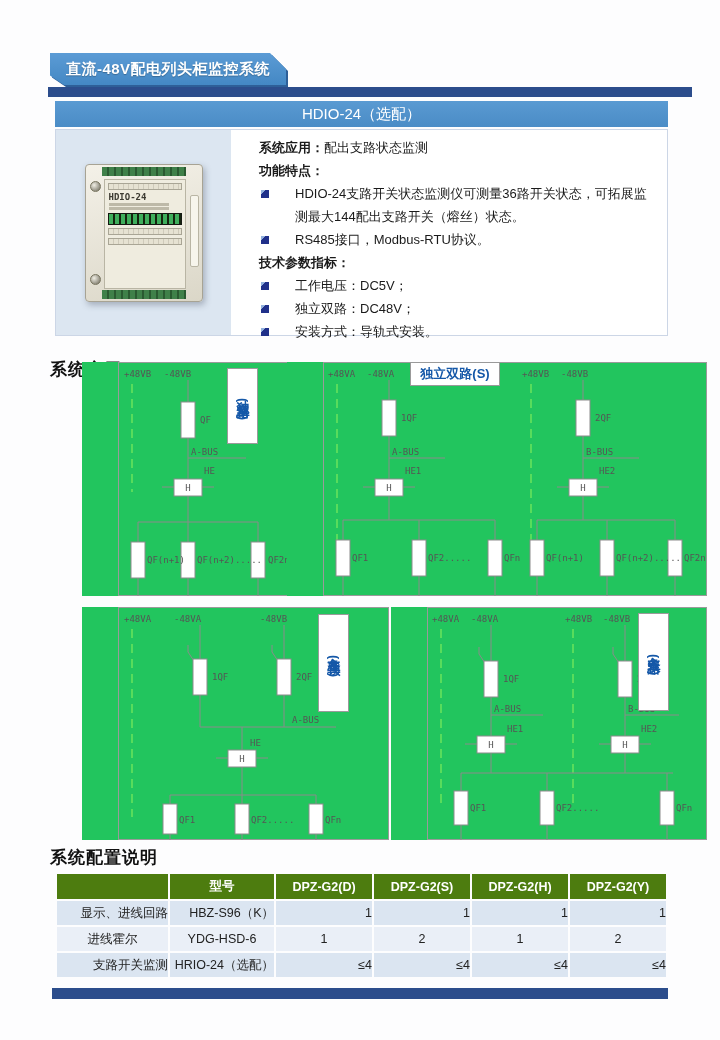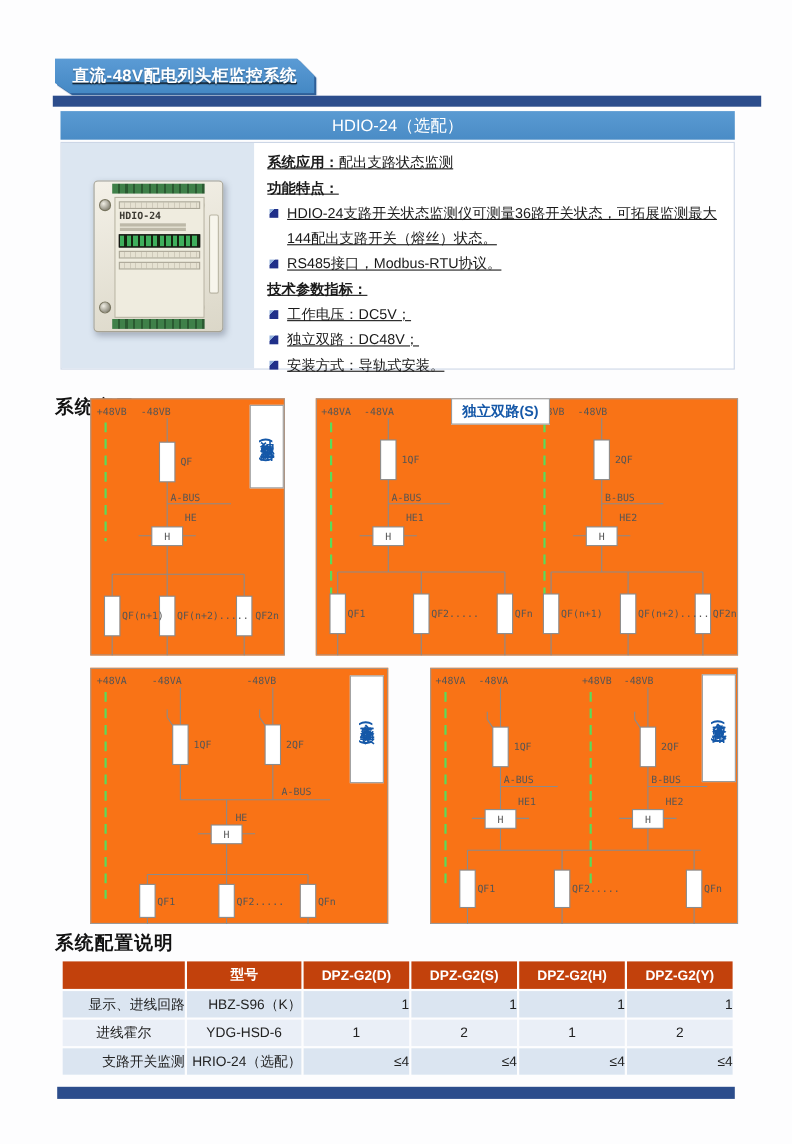--- a/index.html
+++ b/index.html
@@ -1,43 +1,43 @@
 <!DOCTYPE html>
 <html><head>
 <meta charset="utf-8">
 <style>
   * { margin:0; padding:0; box-sizing:border-box; }
   body { font-family:"Liberation Sans","DejaVu Sans",sans-serif; background:#fff; }
   #page { position:relative; width:720px; height:1040px; background:#fdfdfe; overflow:hidden; }
 
   
-  .ribbon-wrap { position:absolute; left:50px; top:53px; filter:drop-shadow(2px 2px 0 #2e5f98);text-decoration:underline; }
+  .ribbon-wrap { position:absolute; left:50px; top:53px; filter:drop-shadow(2px 2px 0 #2e5f98); }
   .ribbon { width:236px; height:32px; background:linear-gradient(180deg,#5b9bd5,#4488c4);
     clip-path:polygon(0 0, calc(100% - 16px) 0, 100% 50%, 100% 100%, 14px 100%, 0 70%);
     color:#fff; font-weight:bold; font-size:15px; display:flex; align-items:center; justify-content:center;
     letter-spacing:.5px; text-shadow:0 1px 1px rgba(0,0,0,.25); }
   .top-bar { position:absolute; left:48px; top:87px; width:644px; height:10px; background:#2c4d8c; }
   .bottom-bar { position:absolute; left:52px; top:988px; width:616px; height:11px; background:#2c4d8c; }
 
   
   .banner { position:absolute; left:55px; top:101px; width:613px; height:26px;
     background:linear-gradient(180deg,#5a9ad2,#4a8cc6); color:#fff; font-weight:normal; font-size:15px;
     display:flex; align-items:center; justify-content:center; }
 
   
   .product { position:absolute; left:55px; top:129px; width:613px; height:207px;
     display:flex; border:1px solid #ccd6e6; background:#fff; }
   .product-photo-col { width:175px; background:#dce6f1; display:flex; align-items:center; justify-content:center; }
-  .product-text-col { flex:1; padding:6px 14px 0 12px; font-size:13px; color:#1a1a1a;text-decoration:underline; }
+  .product-text-col { flex:1; padding:6px 14px 0 28px; font-size:13px; color:#1a1a1a; }
   .pline { line-height:23px; }
   .pbold { font-weight:bold; }
   .bullet-row { display:flex; line-height:23px; }
   .bullet { flex:0 0 8px; width:8px; height:8px; margin:8px 8px 0 2px;
     background:linear-gradient(135deg,#92b0dc 0 30%,#20308a 30%); }
-  .bullet-text { flex:1; }
+  .bullet-text { flex:1;margin-left:18px; }
 
   
   .device { position:relative; width:118px; height:138px; background:linear-gradient(165deg,#f4f1e8,#dbd7c8);
     border:1px solid #a7a394; border-radius:4px; box-shadow:2px 3px 6px rgba(60,70,90,.35); }
   .screw { position:absolute; width:11px; height:11px; border-radius:50%;
     background:radial-gradient(circle at 35% 35%,#f0eee4,#8b887a 75%); border:1px solid #77745f; }
   .screw.tl{left:4px;top:16px;} .screw.tr{right:16px;top:16px;} .screw.bl{left:4px;bottom:16px;} .screw.br{right:16px;bottom:16px;}
   .dev-strip { position:absolute; left:16px; height:9px;
     background:repeating-linear-gradient(90deg,#3f8049 0 5px,#2a5a31 5px 7px); }
   .dev-strip.top{ top:2px; width:84px; } .dev-strip.bottom{ bottom:2px; width:84px; }
@@ -50,35 +50,35 @@
   .dev-fine { margin:1px 3px 0 4px; height:3px; background:#bdb9a8; width:60px; }
   .dev-conn { margin:3px 3px 0 3px; height:12px; background:#1d221c; border:1px solid #141812;
     background-image:repeating-linear-gradient(90deg,#3fae5c 0 4px,#15240f 4px 6px); }
   .dev-side { position:absolute; right:3px; top:30px; width:9px; height:72px; background:#f7f5ec;
     border:1px solid #b9b5a4; border-radius:2px; }
 
   
   .sec-head { position:absolute; font-size:17px; font-weight:bold; color:#111; letter-spacing:1px; }
 
   
-  .diag { position:absolute; background:#f97316; }
+  .diag { position:absolute; background:#22c55e;padding-left:36px; }
   .diag svg { display:block; }
   .dlabel { position:absolute; background:#fff; border:1px solid #9a9a9a; color:#1558a8;
     font-weight:bold; font-size:13px; display:flex; align-items:center; justify-content:center; }
   .dlabel.vert { writing-mode:vertical-rl; letter-spacing:2px; }
   svg text { font-family:"DejaVu Sans Mono",monospace; font-size:9px; fill:#555; }
   svg .ln { stroke:#8b8b8b; stroke-width:1; fill:none; }
   svg .bx { stroke:#8b8b8b; stroke-width:1; fill:#fff; }
   svg .gd { stroke:#58dc5c; stroke-width:2; stroke-dasharray:9 6; fill:none; }
   svg .brd { stroke:#9a9a9a; stroke-width:1; fill:none; }
 
   
   .cfg-table { position:absolute; left:55px; top:872px; width:613px; border-collapse:separate;
     border-spacing:2px; table-layout:fixed; font-size:12.5px; }
-  .cfg-table th { background:#c2410c; color:#fff; font-weight:bold; height:25px; text-align:center; }
+  .cfg-table th { background:#4d7c0f; color:#fff; font-weight:bold; height:25px; text-align:center; }
   .cfg-table td { height:24px; text-align:center; color:#222; }
   .cfg-table tr.band-a td { background:#dbe5f1;text-align:right; }
   .cfg-table tr.band-b td { background:#eaeff7; }
 </style>
 </head>
 <body>
 
 <div id="page">
 
   <div class="ribbon-wrap">

